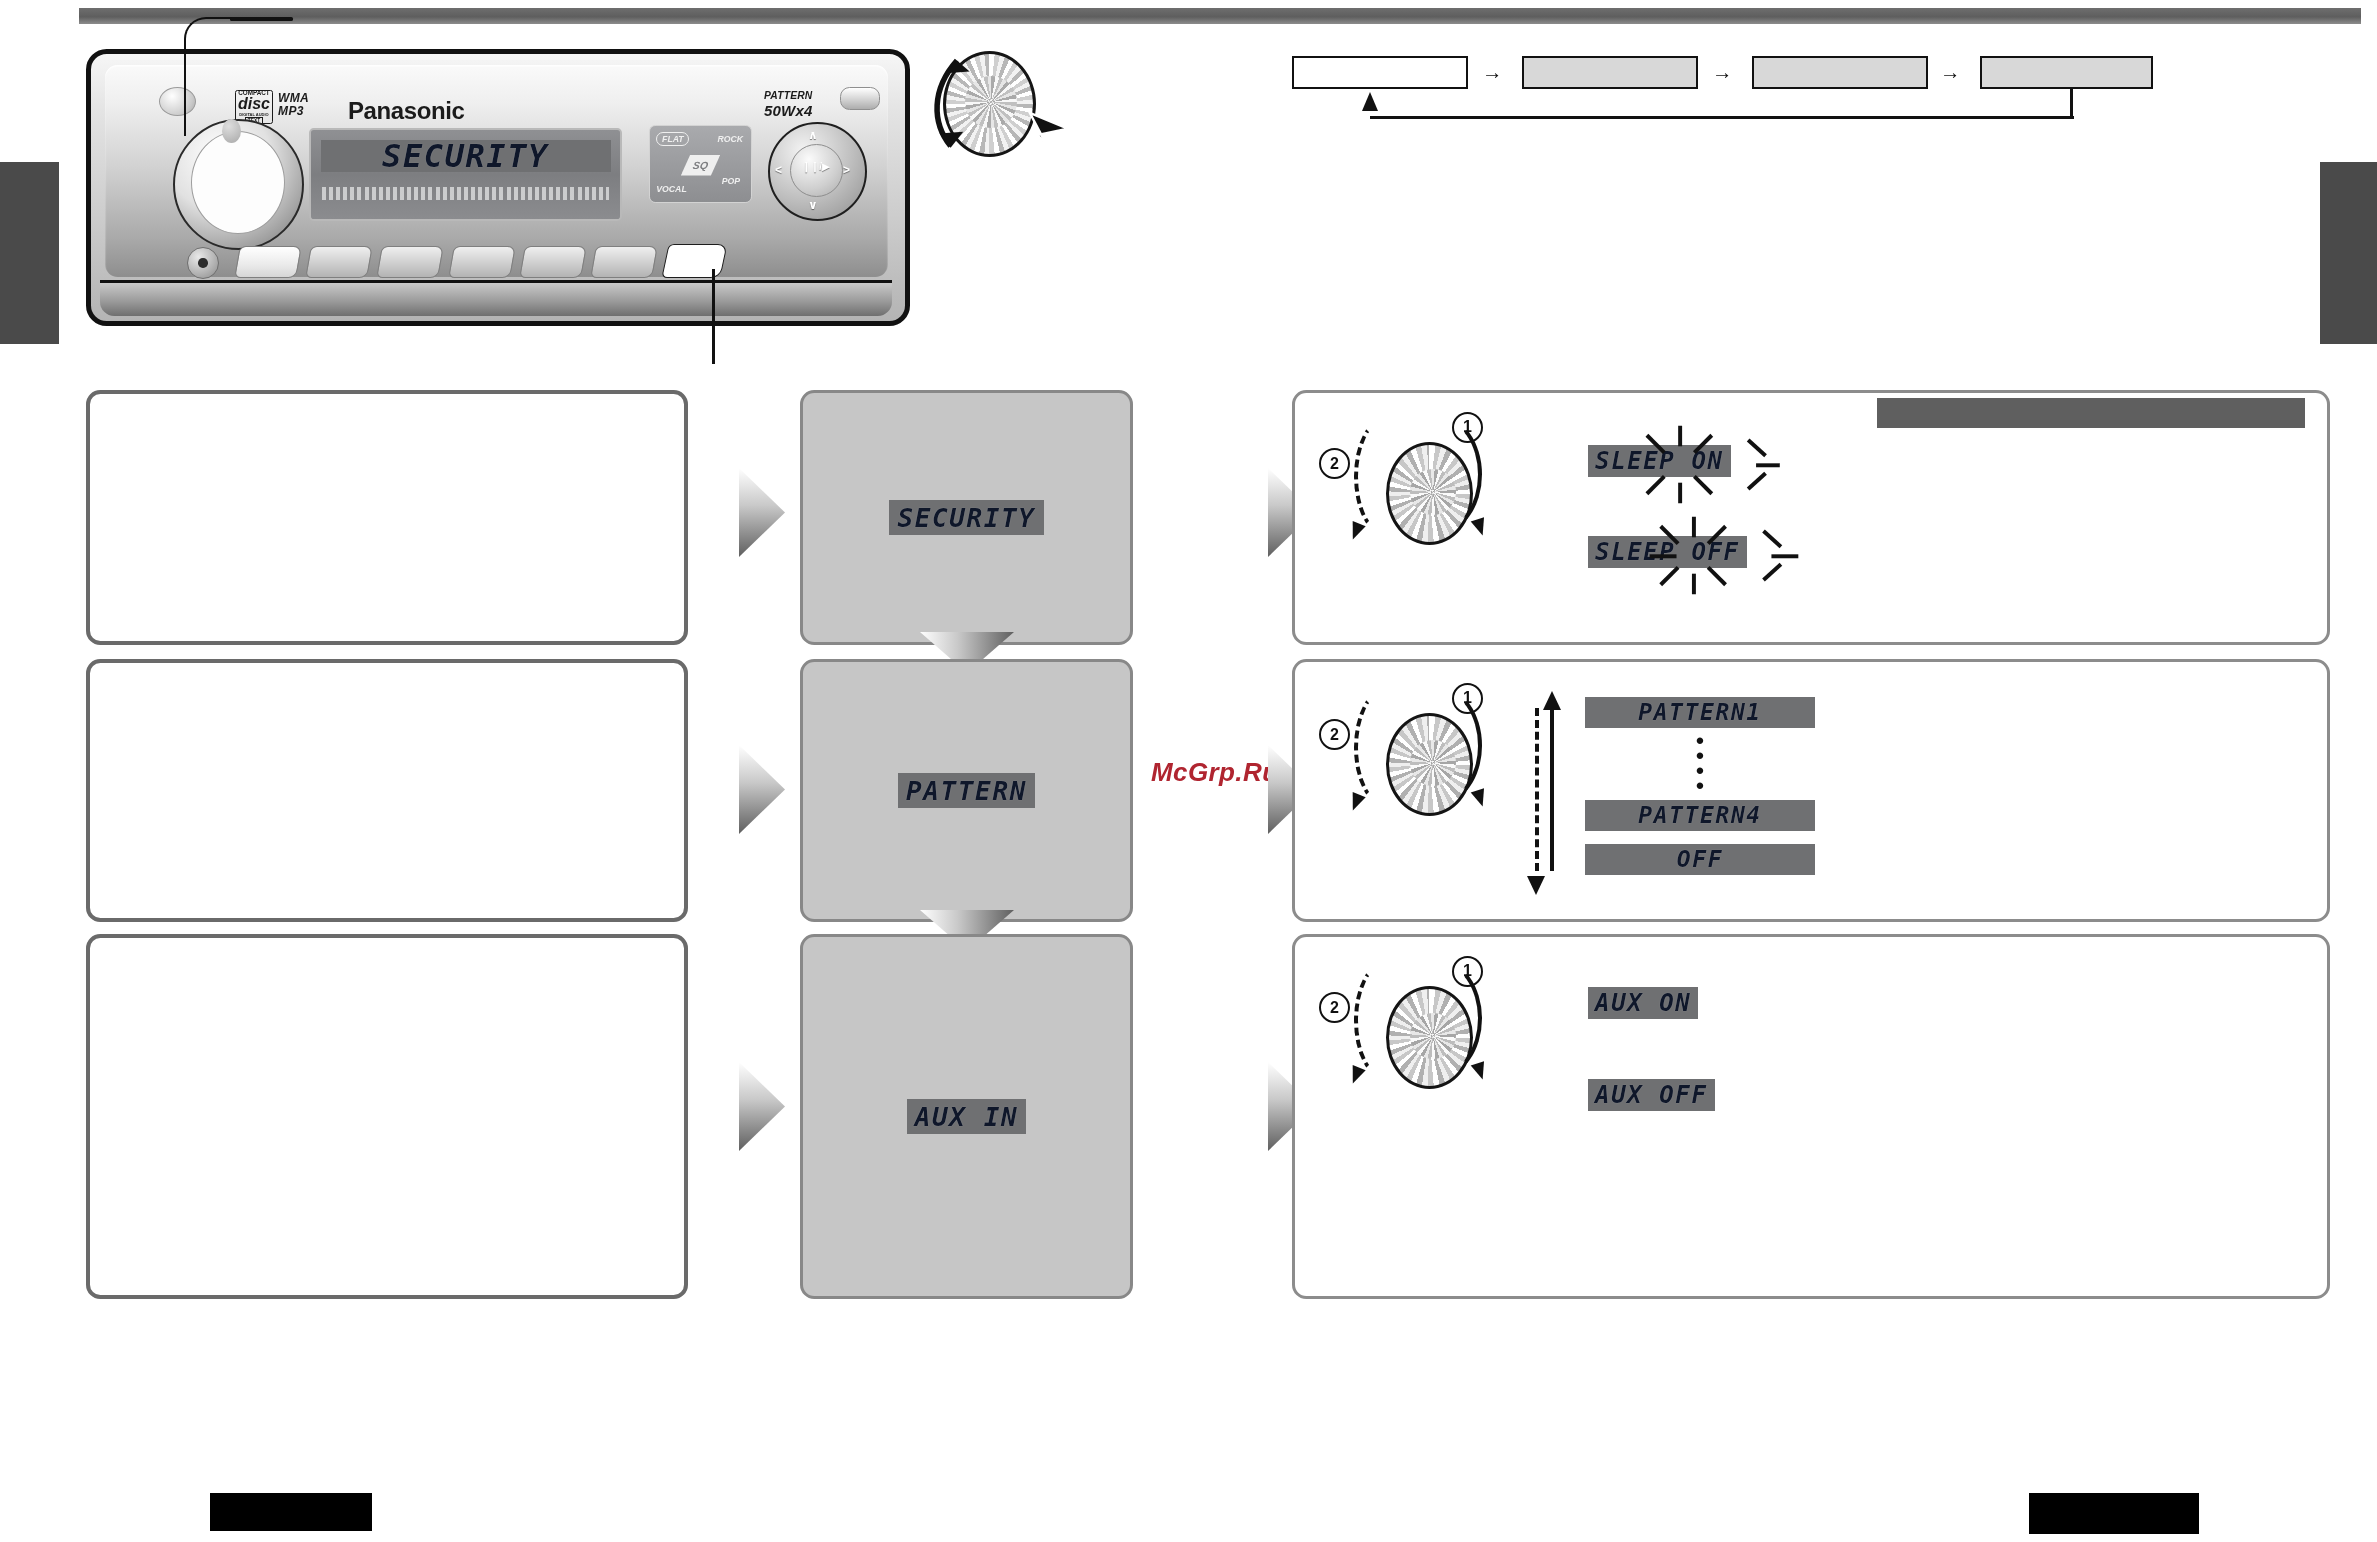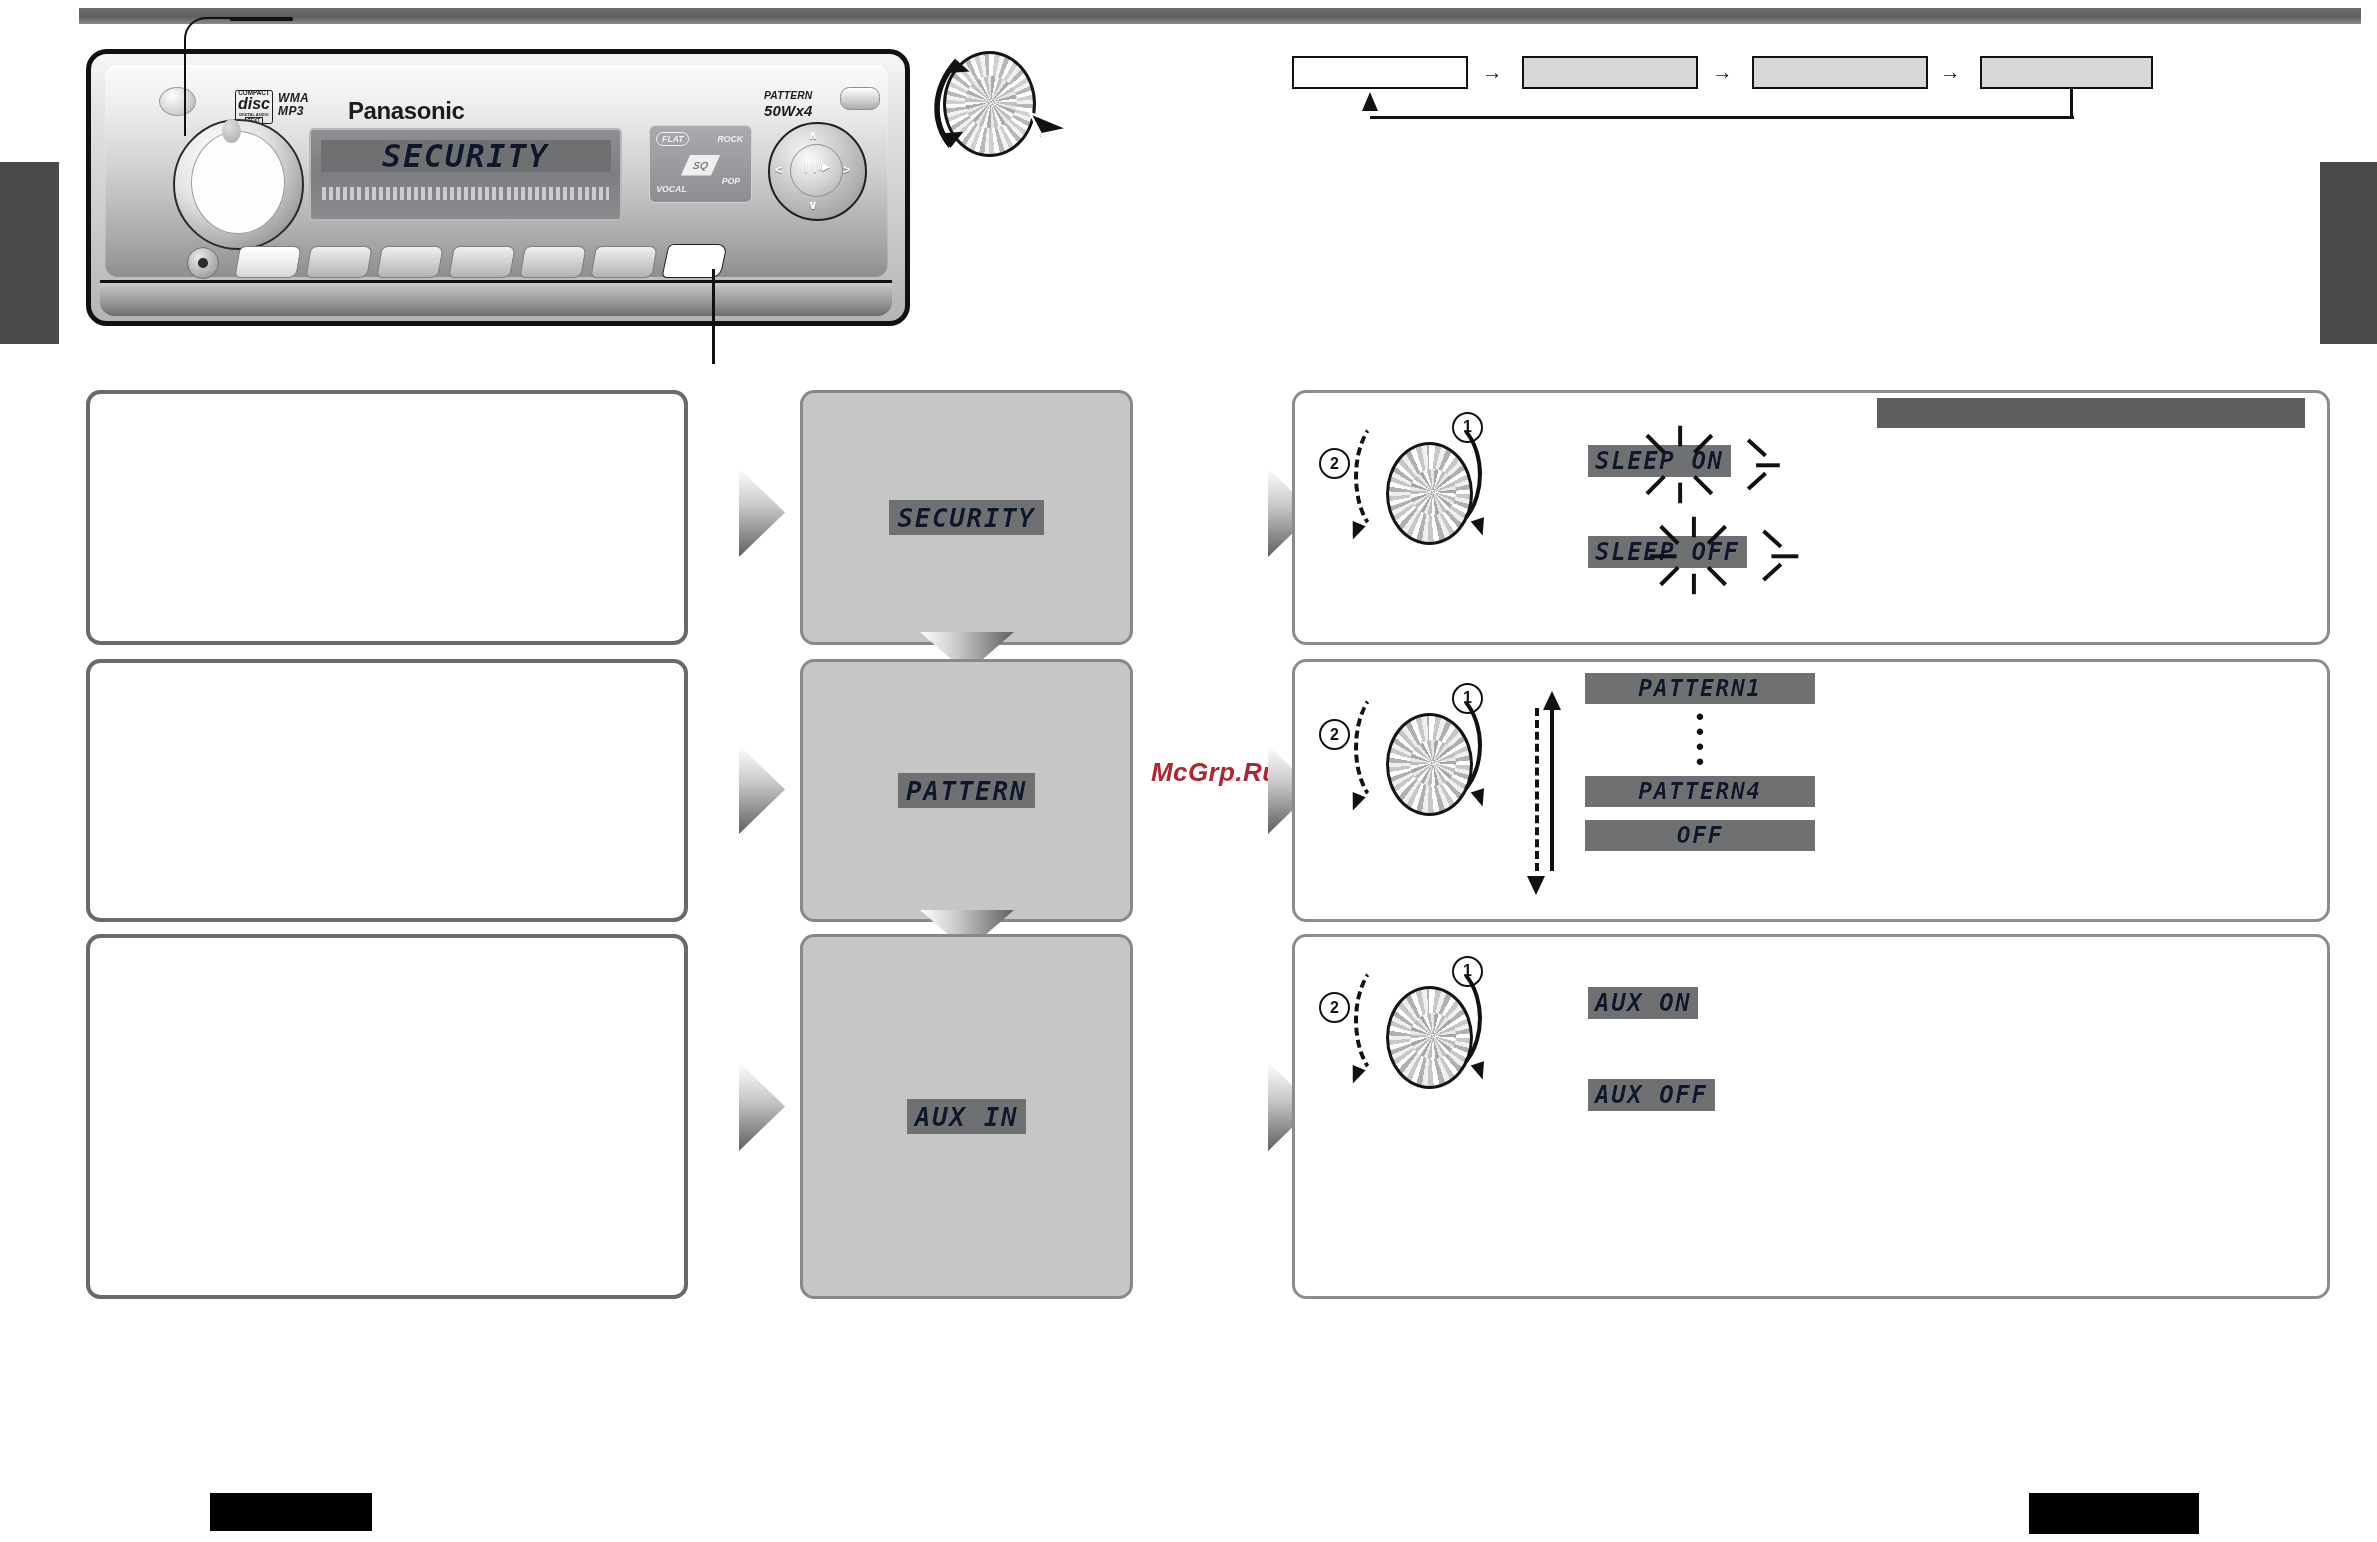--- a/index.html
+++ b/index.html
@@ -327,21 +327,21 @@
 
   
   .readout{position:absolute;}
   .readout .lcd{font-size:24px;padding:4px 7.1px;}
   #readout-sleep-on{left:1588px;top:445px;}
   #readout-sleep-off{left:1588px;top:536px;}
   #readout-aux-on{left:1588px;top:987px;}
   #readout-aux-off{left:1588px;top:1079px;}
 
   
-  #pattern-list{position:absolute;left:1585px;top:673px;width:230px;}
+  #pattern-list{position:absolute;left:1585px;top:697px;width:230px;}
   #pattern-list .lcd{font-size:23px;padding:4px 7.1px;display:block;text-align:center;}
   #pattern-dots{
     text-align:center;color:#111;font-size:24px;line-height:.62;
     padding:6.3px 0;font-family:"Liberation Sans",sans-serif;
   }
   #pattern-axis{position:absolute;left:1533px;top:697px;width:32px;height:190px;}
   #pattern-axis-solid{position:absolute;left:17.4px;top:11px;width:4px;height:163px;background:#111;}
   #pattern-axis-dashed{
     position:absolute;left:1.6px;top:11px;width:0;height:163px;
     border-left:4px dashed #111;

